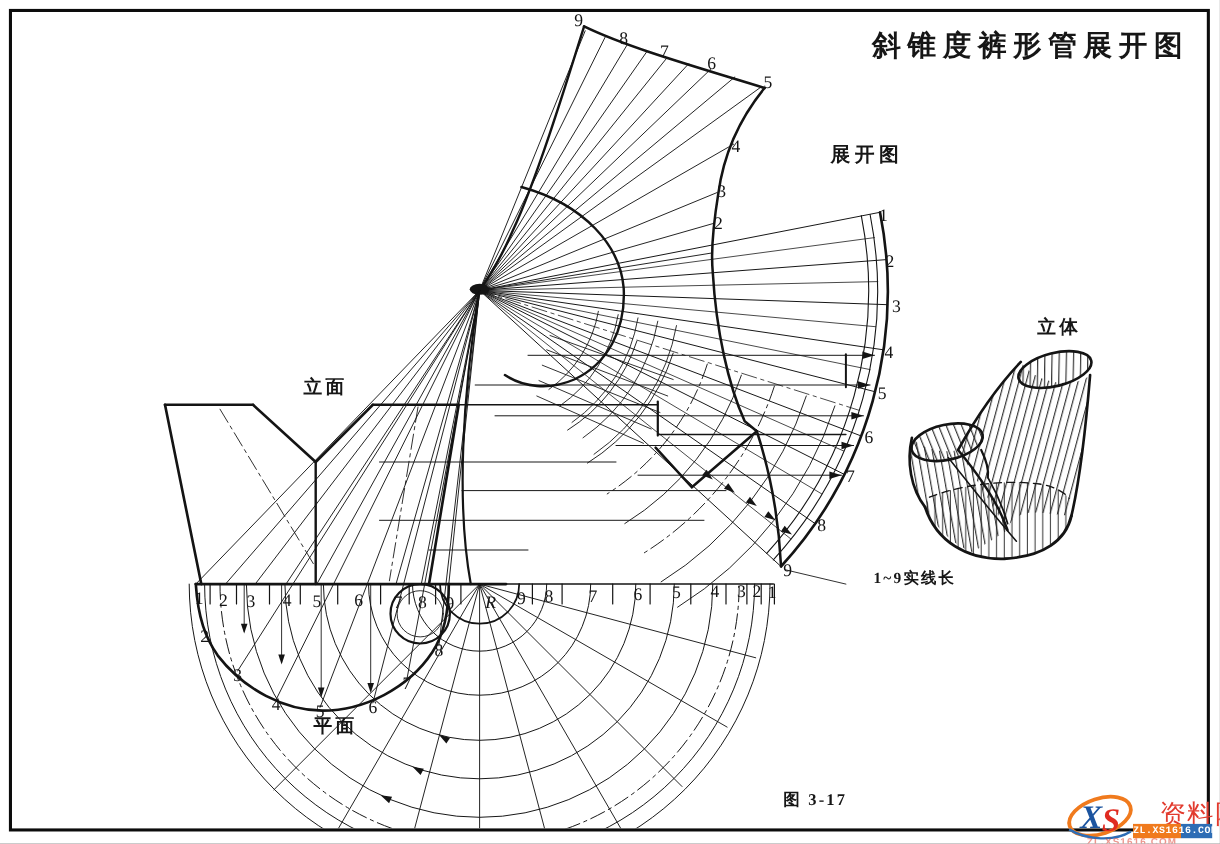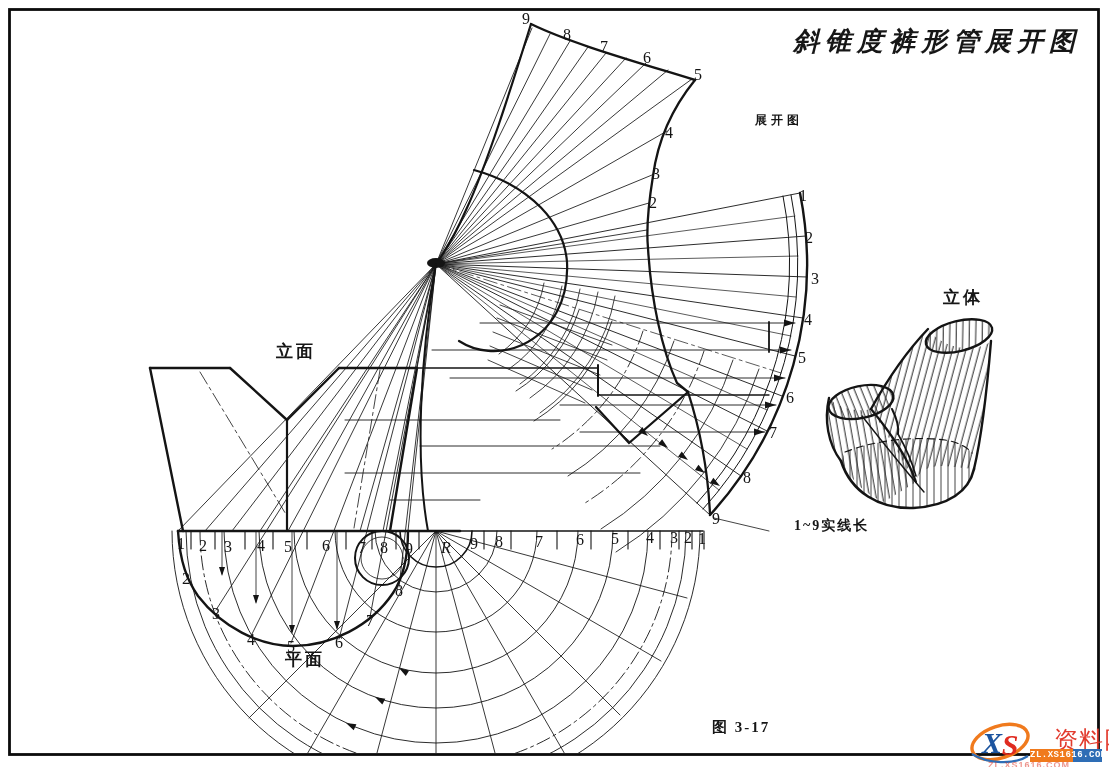--- a/index.html
+++ b/index.html
@@ -1,21 +1,21 @@
 <!DOCTYPE html>
 <html><head>
 <meta charset="utf-8">
 <style>
   html,body{margin:0;padding:0;background:#888;}
   .page{position:relative;width:1109px;height:767px;background:#fff;overflow:hidden;
         font-family:"Liberation Sans",sans-serif;color:#111;}
   .page svg.drawing{position:absolute;left:0;top:0;}
   .cjk{position:absolute;color:#161616;font-family:"Liberation Serif",serif;font-weight:700;white-space:nowrap;}
-  .title{left:793px;top:24px;font-size:26px;letter-spacing:6px;font-style:italic;}
-  .lbl-dev{left:755px;top:112px;font-size:12px;letter-spacing:4px;}
+  .title{left:793px;top:24px;font-size:26px;letter-spacing:6px;}
+  .lbl-dev{left:755px;top:128px;font-size:18px;letter-spacing:4px;}
   .lbl-elev{left:276px;top:340px;font-size:17px;letter-spacing:3px;text-align:center;}
   .lbl-plan{left:285px;top:648px;font-size:17px;letter-spacing:3px;}
   .lbl-solid{left:943px;top:286px;font-size:17px;letter-spacing:3px;}
   .lbl-true{left:794px;top:517px;font-size:14px;letter-spacing:2px;font-weight:700;}
   .lbl-fig{left:712px;top:718px;font-size:15px;letter-spacing:2px;font-weight:700;text-align:center;}
   svg.drawing text{font:16px "Liberation Serif",serif;fill:#141414;text-anchor:middle;}
   svg.drawing text.italic{font-style:italic;}
   
   .wm{position:absolute;left:968px;top:712px;width:141px;height:55px;}
   .wm-logo{position:absolute;left:0;top:4px;}

